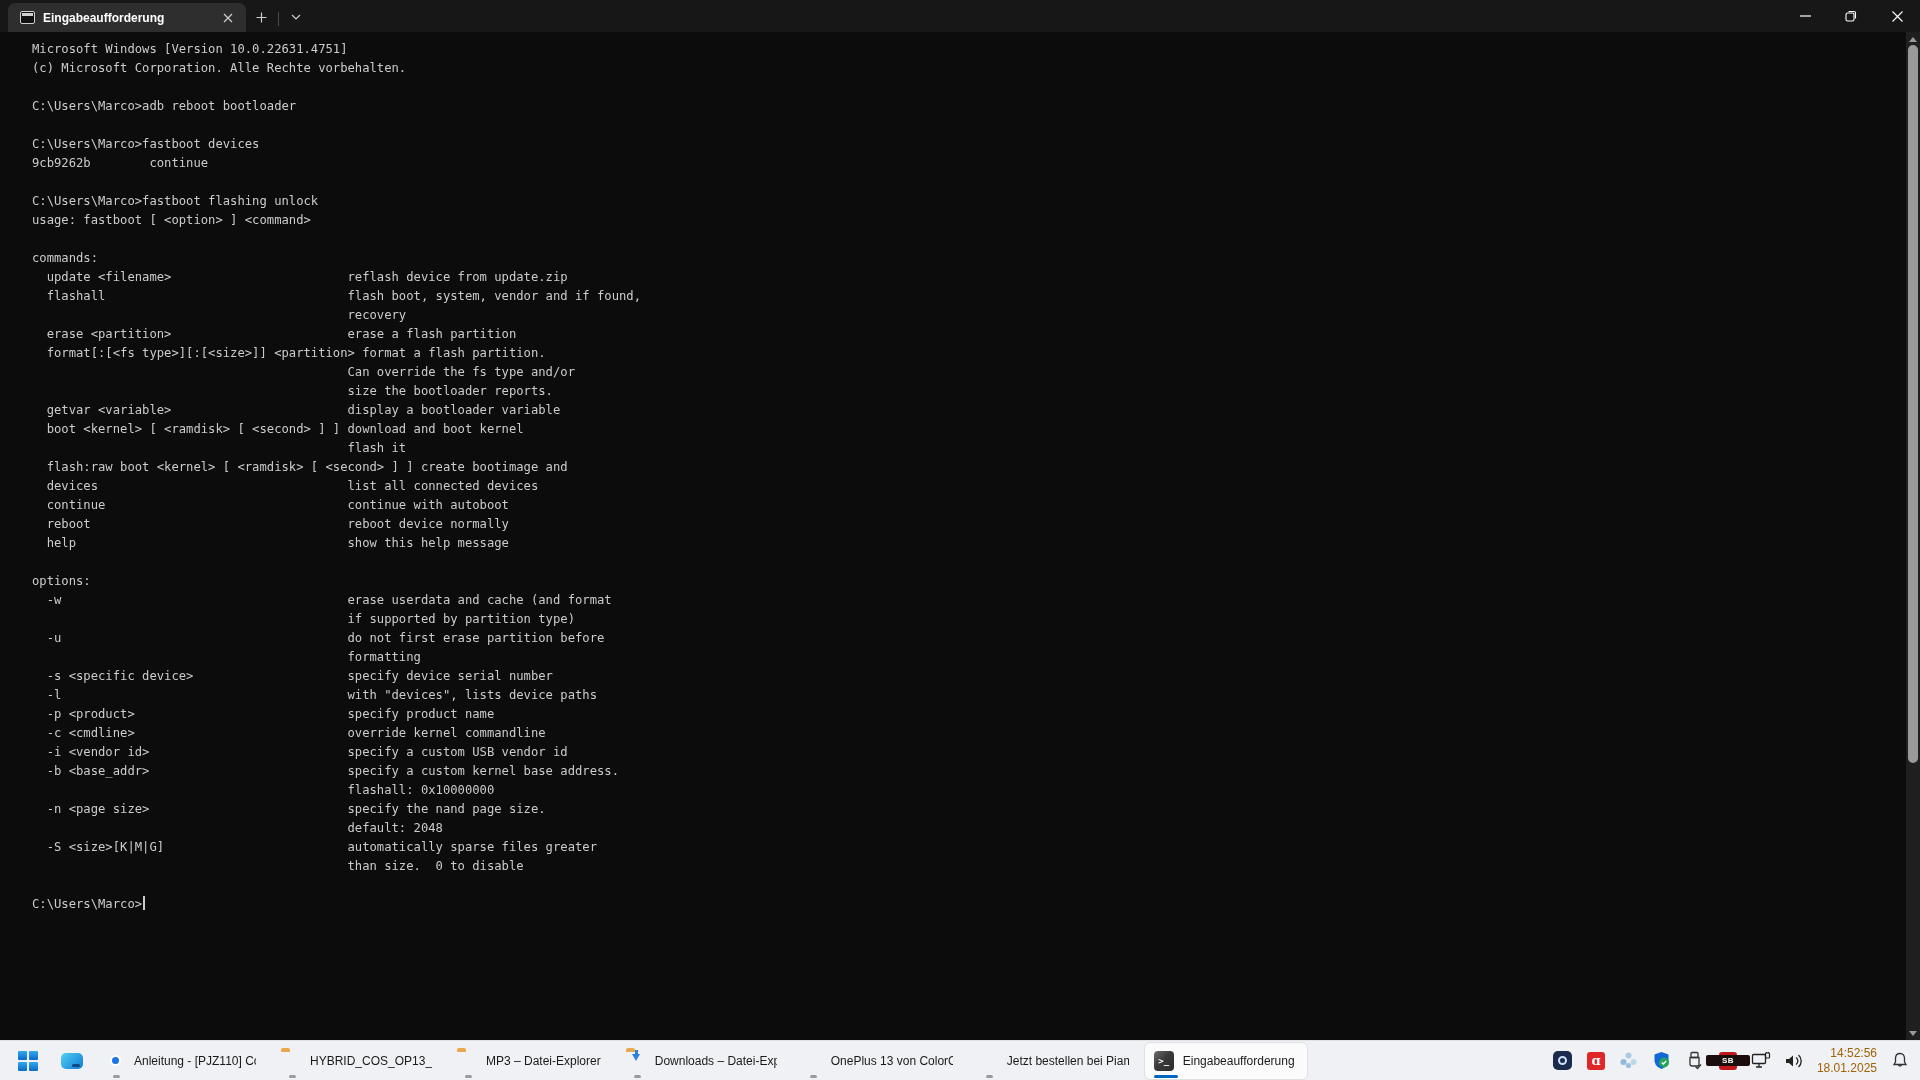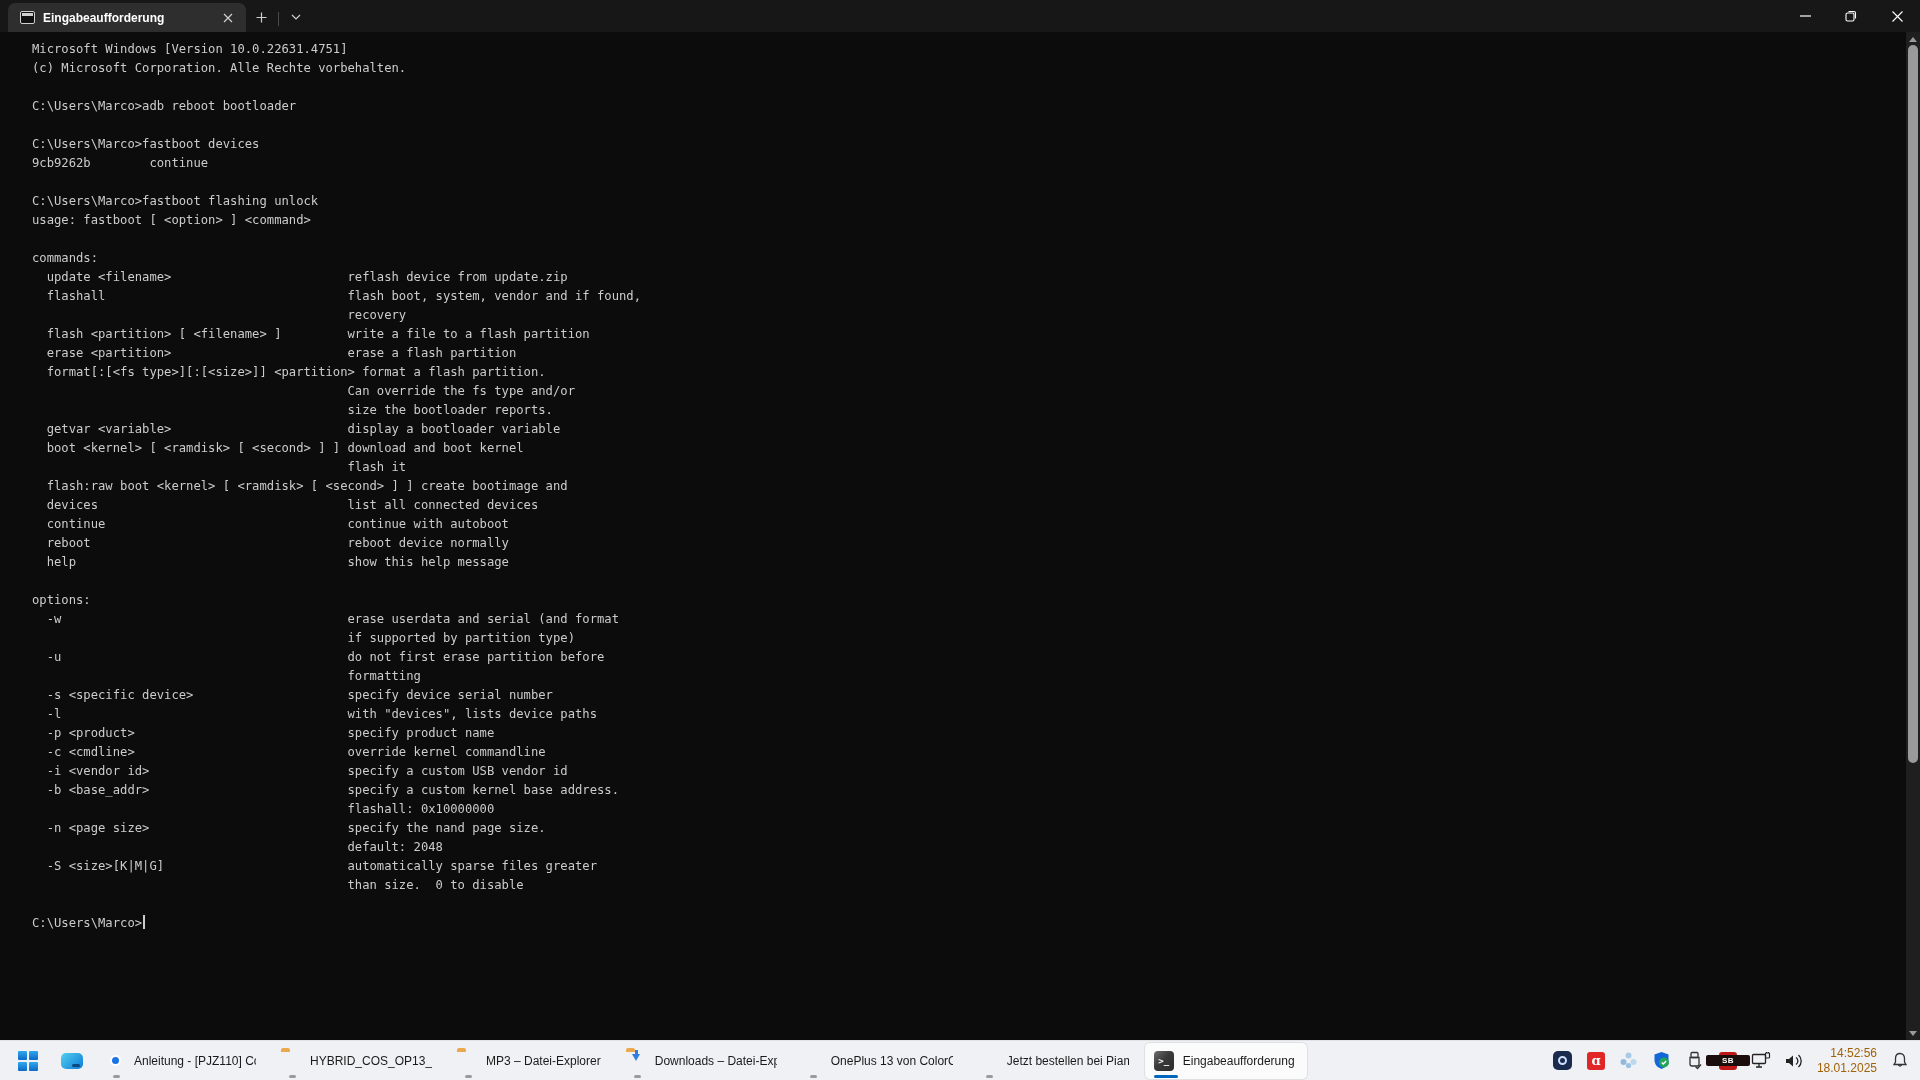--- a/index.html
+++ b/index.html
@@ -170,36 +170,35 @@
       <div class="tline">C:\Users\Marco&gt;fastboot devices</div>
       <div class="tline">9cb9262b        continue</div>
       <div class="tline"></div>
       <div class="tline">C:\Users\Marco&gt;fastboot flashing unlock</div>
       <div class="tline">usage: fastboot [ &lt;option&gt; ] &lt;command&gt;</div>
       <div class="tline"></div>
       <div class="tline">commands:</div>
       <div class="tline">  update &lt;filename&gt;                        reflash device from update.zip</div>
       <div class="tline">  flashall                                 flash boot, system, vendor and if found,</div>
       <div class="tline">                                           recovery</div>
-      <div class="tline">  flash &lt;partition&gt; [ &lt;filename&gt; ]         write a file to a flash partition</div>
       <div class="tline">  erase &lt;partition&gt;                        erase a flash partition</div>
       <div class="tline">  format[:[&lt;fs type&gt;][:[&lt;size&gt;]] &lt;partition&gt; format a flash partition.</div>
       <div class="tline">                                           Can override the fs type and/or</div>
       <div class="tline">                                           size the bootloader reports.</div>
       <div class="tline">  getvar &lt;variable&gt;                        display a bootloader variable</div>
       <div class="tline">  boot &lt;kernel&gt; [ &lt;ramdisk&gt; [ &lt;second&gt; ] ] download and boot kernel</div>
       <div class="tline">                                           flash it</div>
       <div class="tline">  flash:raw boot &lt;kernel&gt; [ &lt;ramdisk&gt; [ &lt;second&gt; ] ] create bootimage and</div>
       <div class="tline">  devices                                  list all connected devices</div>
       <div class="tline">  continue                                 continue with autoboot</div>
       <div class="tline">  reboot                                   reboot device normally</div>
       <div class="tline">  help                                     show this help message</div>
       <div class="tline"></div>
       <div class="tline">options:</div>
-      <div class="tline">  -w                                       erase userdata and serial (and format</div>
+      <div class="tline">  -w                                       erase userdata and cache (and format</div>
       <div class="tline">                                           if supported by partition type)</div>
       <div class="tline">  -u                                       do not first erase partition before</div>
       <div class="tline">                                           formatting</div>
       <div class="tline">  -s &lt;specific device&gt;                     specify device serial number</div>
       <div class="tline">  -l                                       with "devices", lists device paths</div>
       <div class="tline">  -p &lt;product&gt;                             specify product name</div>
       <div class="tline">  -c &lt;cmdline&gt;                             override kernel commandline</div>
       <div class="tline">  -i &lt;vendor id&gt;                           specify a custom USB vendor id</div>
       <div class="tline">  -b &lt;base_addr&gt;                           specify a custom kernel base address.</div>
       <div class="tline">                                           flashall: 0x10000000</div>

